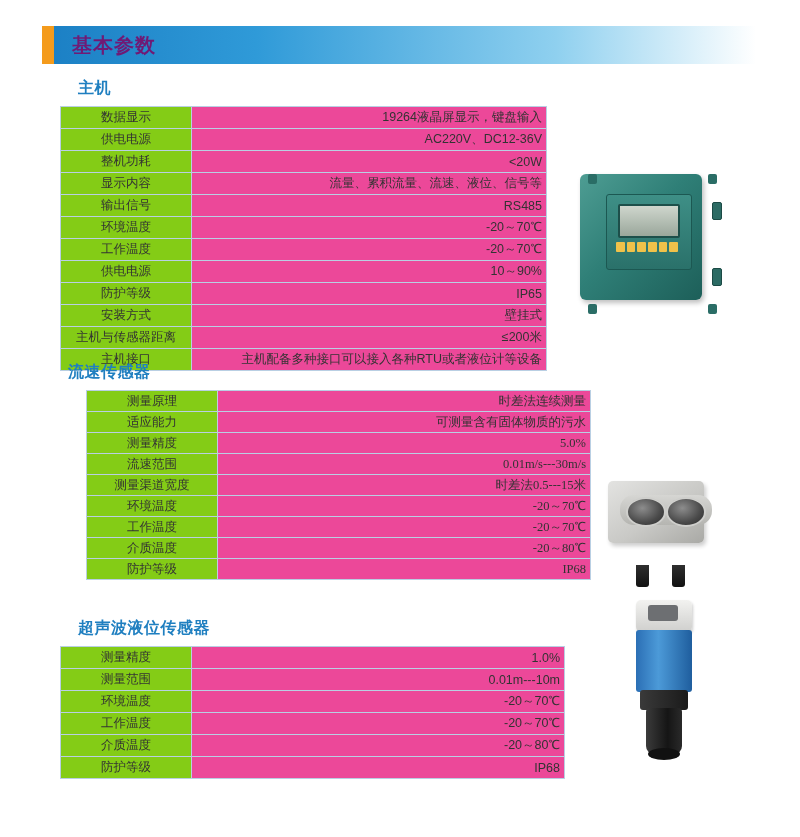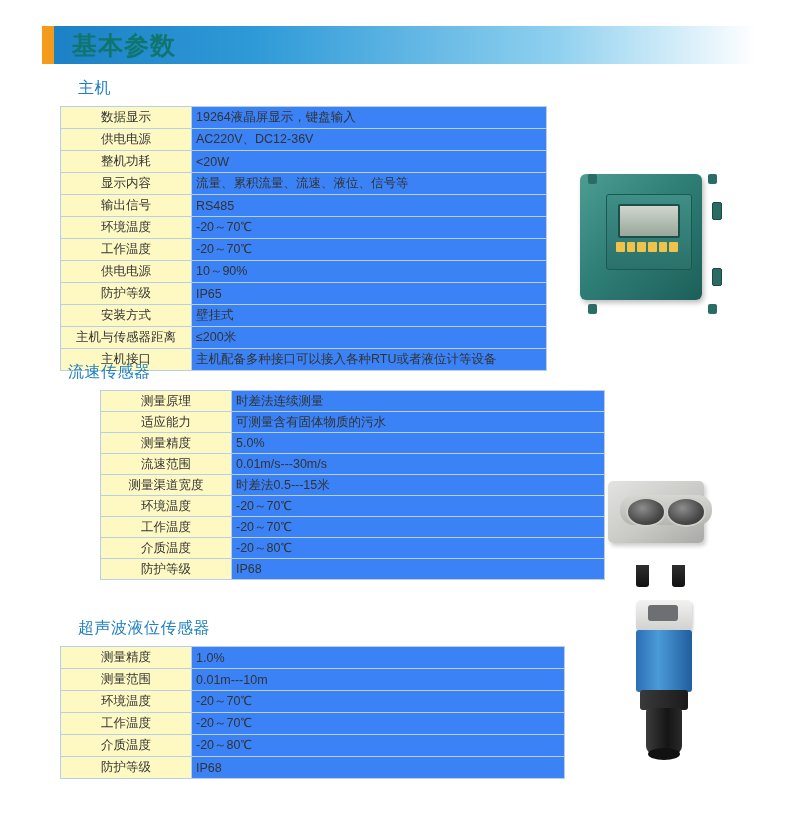--- a/index.html
+++ b/index.html
@@ -39,71 +39,71 @@
     width: 12px;
     height: 38px;
     background: #f49b1c;
   }
   .banner-title {
     position: absolute;
     left: 30px;
     top: 0;
     height: 22px;
     line-height: 38px;
-    color: #0f766e;
-    font-size: 25px;
+    color: #701a75;
+    font-size: 20px;
     font-weight: bold;
     letter-spacing: 1px;
   }
 
   
   .section {
     position: absolute;
   }
   .section-title {
     color: #1f7fc0;
     font-size: 16px;
-    font-weight: normal;
+    font-weight: bold;
     margin-bottom: 7px;
     letter-spacing: 0.5px;
   }
   .section#sec-host { left: 78px; top: 78px; }
   .section#sec-flow { left: 68px; top: 362px; }
   .section#sec-level { left: 78px; top: 618px; }
 
   table.spec {
     border-collapse: collapse;
     table-layout: fixed;
   }
   table.spec td {
     border: 1px solid #b9cfe3;
     font-size: 12.5px;
     height: 20px;
     padding: 0 4px;
     color: #333333;
   }
   td.k {
-    background: #fef9c3;
+    background: #84cc16;
     text-align: center;
     font-weight: normal;
     color: #2b2b2b;
   }
   td.v {
-    background: #3b82f6;
-    text-align: left;
+    background: #ec4899;
+    text-align: right;
   }
 
   
   #tbl-host { width: 472px; margin-left: -18px; }
   #tbl-host td.k { width: 122px; }
   #tbl-host td.v { width: 346px; }
   #tbl-host td { height: 21px; }
 
   
-  #tbl-flow { width: 490px; margin-left: 32px; }
+  #tbl-flow { width: 490px; margin-left: 18px; font-family: Liberation Serif, serif; }
   #tbl-flow td.k { width: 122px; }
   #tbl-flow td.v { width: 364px; }
   #tbl-flow td { height: 20px; }
 
   
   #tbl-level { width: 490px; margin-left: -18px; }
   #tbl-level td.k { width: 122px; }
   #tbl-level td.v { width: 364px; }
   #tbl-level td { height: 21px; }
 

